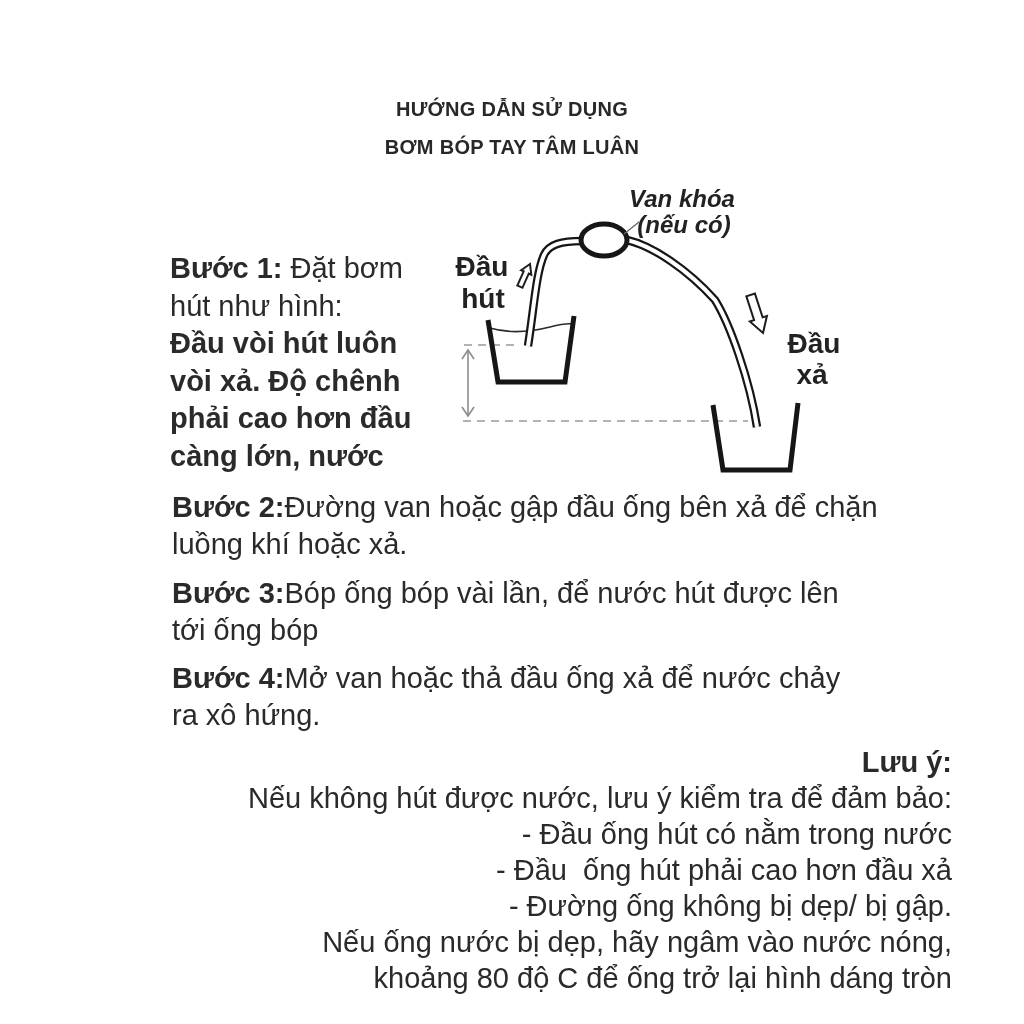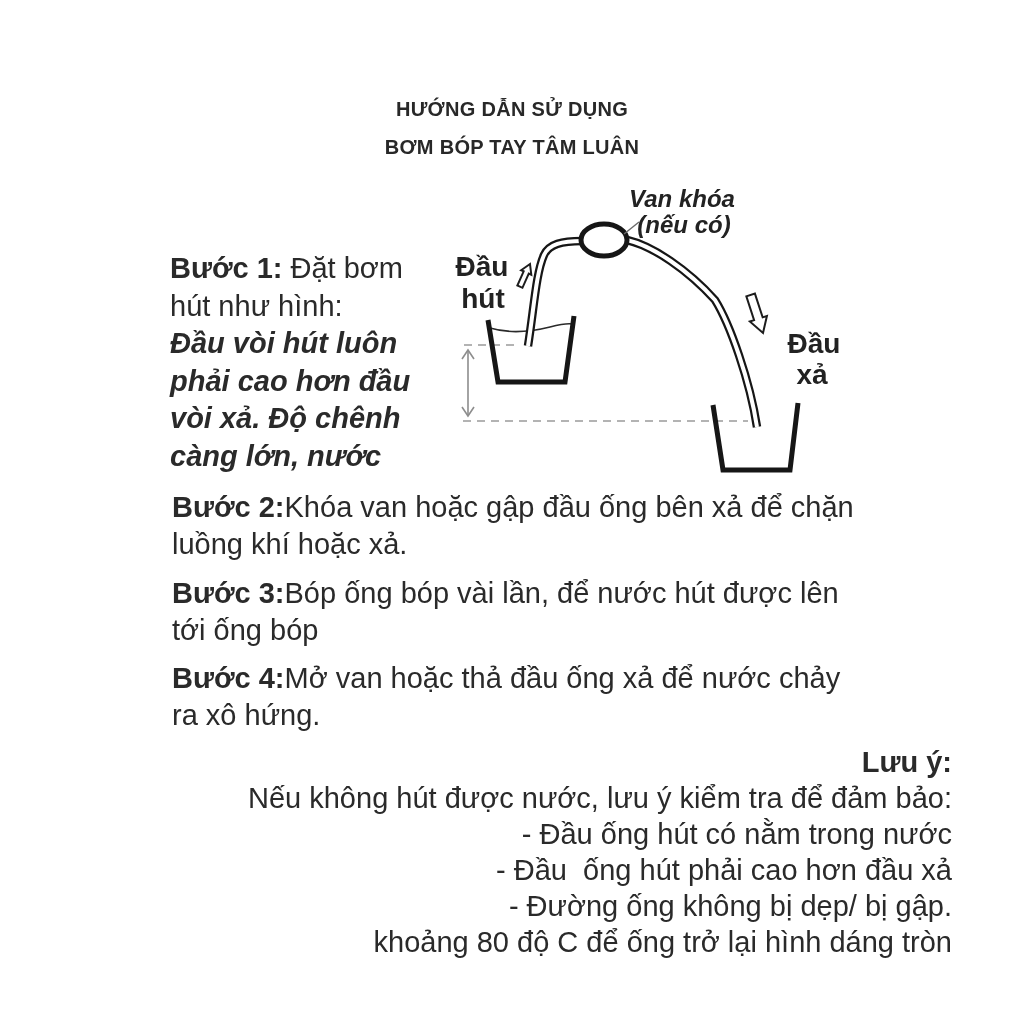--- a/index.html
+++ b/index.html
@@ -15,21 +15,21 @@
     position:absolute; top:90px; left:0; width:1024px;
     text-align:center;
     font-size:20px; line-height:38px; font-weight:700;
     color:#282828; letter-spacing:0.3px;
   }
   .step1 {
     position:absolute; left:170px; top:242px; width:280px;
     font-size:29px; line-height:37.5px;margin-top:8px;
   }
   .step1 strong { margin-right:8px; }
-  .step1 .note-line { font-weight:700; font-style:italic; }
+  .step1 .note-line { font-weight:700; }
   .step {
     position:absolute; left:172px; width:760px;
     font-size:29px; line-height:37px;
   }
   .step strong { }
   #step2 { top:489px; }
   #step3 { top:575px; }
   #step4 { top:660px; }
   .notes {
     position:absolute; left:172px; top:744px; width:780px;
@@ -57,22 +57,22 @@
 
   <div class="title">
     <div>HƯỚNG DẪN SỬ DỤNG</div>
     <div>BƠM BÓP TAY TÂM LUÂN</div>
   </div>
 
   <div class="step1">
     <div class="line"><strong>Bước 1:</strong><span>Đặt bơm</span></div>
     <div class="line">hút như hình:</div>
     <div class="line note-line">Đầu vòi hút luôn</div>
+    <div class="line note-line">vòi xả. Độ chênh</div>
     <div class="line note-line">phải cao hơn đầu</div>
-    <div class="line note-line">vòi xả. Độ chênh</div>
     <div class="line note-line">càng lớn, nước</div>
   </div>
 
   <svg class="diagram" width="436" height="322" viewBox="0 0 436 322" xmlns="http://www.w3.org/2000/svg">
 
     <line class="dash" x1="26" y1="169" x2="82" y2="169"></line>
     <line class="dash" x1="25" y1="245" x2="310" y2="245"></line>
     <line class="measure" x1="30" y1="175" x2="30" y2="239"></line>
     <polyline class="measure" points="24,183 30,174 36,183"></polyline>
     <polyline class="measure" points="24,231 30,240 36,231"></polyline>
@@ -95,36 +95,37 @@
 
     <text class="vlabel" x="244" y="31" text-anchor="middle">Van khóa</text>
     <text class="vlabel" x="246" y="57" text-anchor="middle">(nếu có)</text>
     <text class="dlabel" x="44" y="100" text-anchor="middle">Đầu</text>
     <text class="dlabel" x="45" y="132" text-anchor="middle">hút</text>
     <text class="dlabel" x="376" y="177" text-anchor="middle">Đầu</text>
     <text class="dlabel" x="374" y="208" text-anchor="middle">xả</text>
   </svg>
 
   <div class="step" id="step2">
-    <div class="line"><strong>Bước 2:</strong><span>Khóa van hoặc gập đầu ống bên xả để chặn</span></div>
+    <div class="line"><strong>Bước 2:</strong><span>Đường van hoặc gập đầu ống bên xả để chặn</span></div>
     <div class="line">luồng khí hoặc xả.</div>
   </div>
 
   <div class="step" id="step3">
     <div class="line"><strong>Bước 3:</strong><span>Bóp ống bóp vài lần, để nước hút được lên</span></div>
     <div class="line">tới ống bóp</div>
   </div>
 
   <div class="step" id="step4">
     <div class="line"><strong>Bước 4:</strong><span>Mở van hoặc thả đầu ống xả để nước chảy</span></div>
     <div class="line">ra xô hứng.</div>
   </div>
 
   <div class="notes">
     <div class="tline heading">Lưu ý:</div>
     <div class="tline">Nếu không hút được nước, lưu ý kiểm tra để đảm bảo:</div>
     <div class="tline"> - Đầu ống hút có nằm trong nước</div>
     <div class="tline"> - Đầu  ống hút phải cao hơn đầu xả</div>
     <div class="tline"> - Đường ống không bị dẹp/ bị gập.</div>
+    <div class="tline">Nếu ống nước bị dẹp, hãy ngâm vào nước nóng,</div>
     <div class="tline">khoảng 80 độ C để ống trở lại hình dáng tròn</div>
   </div>
 
 </div>
 
 </body></html>

